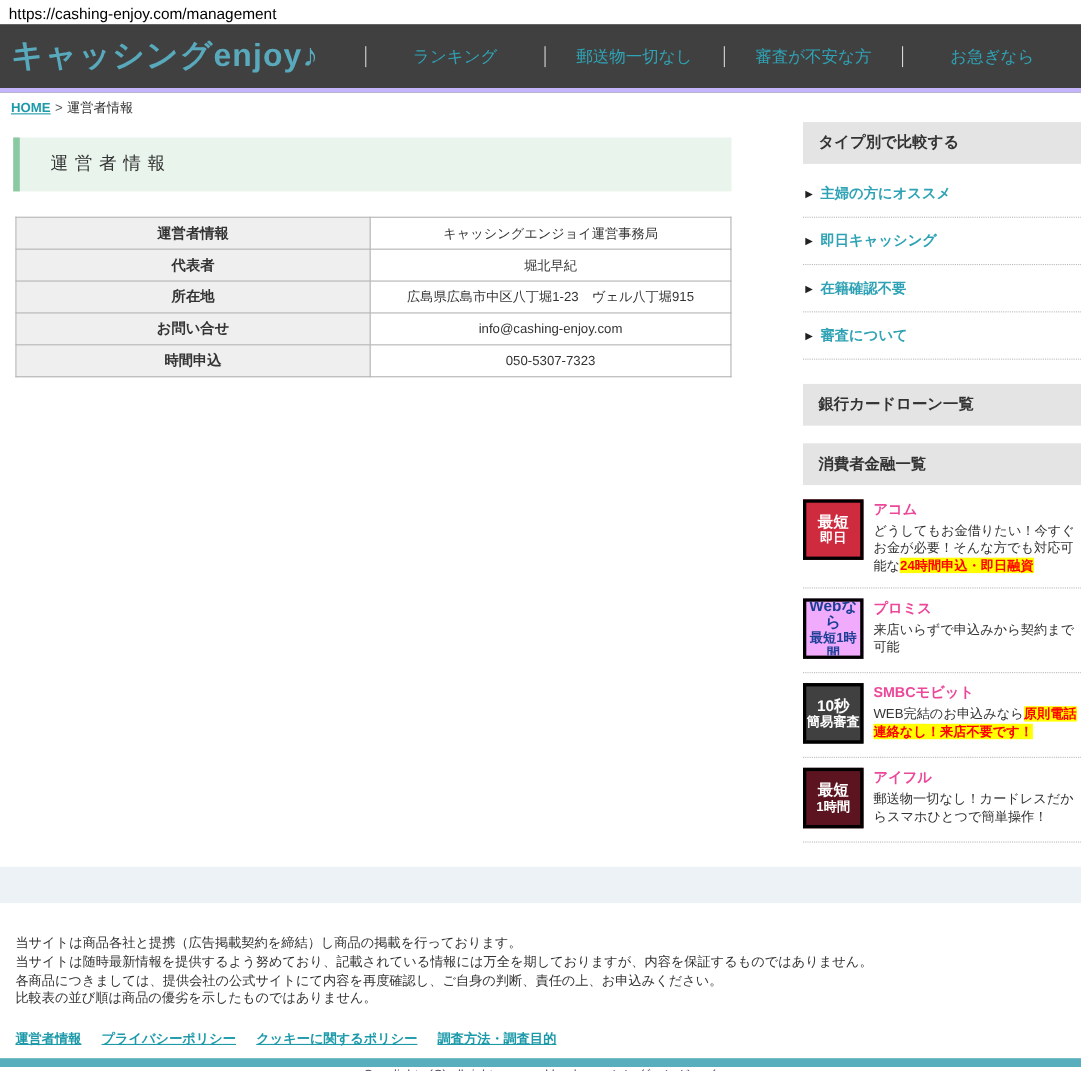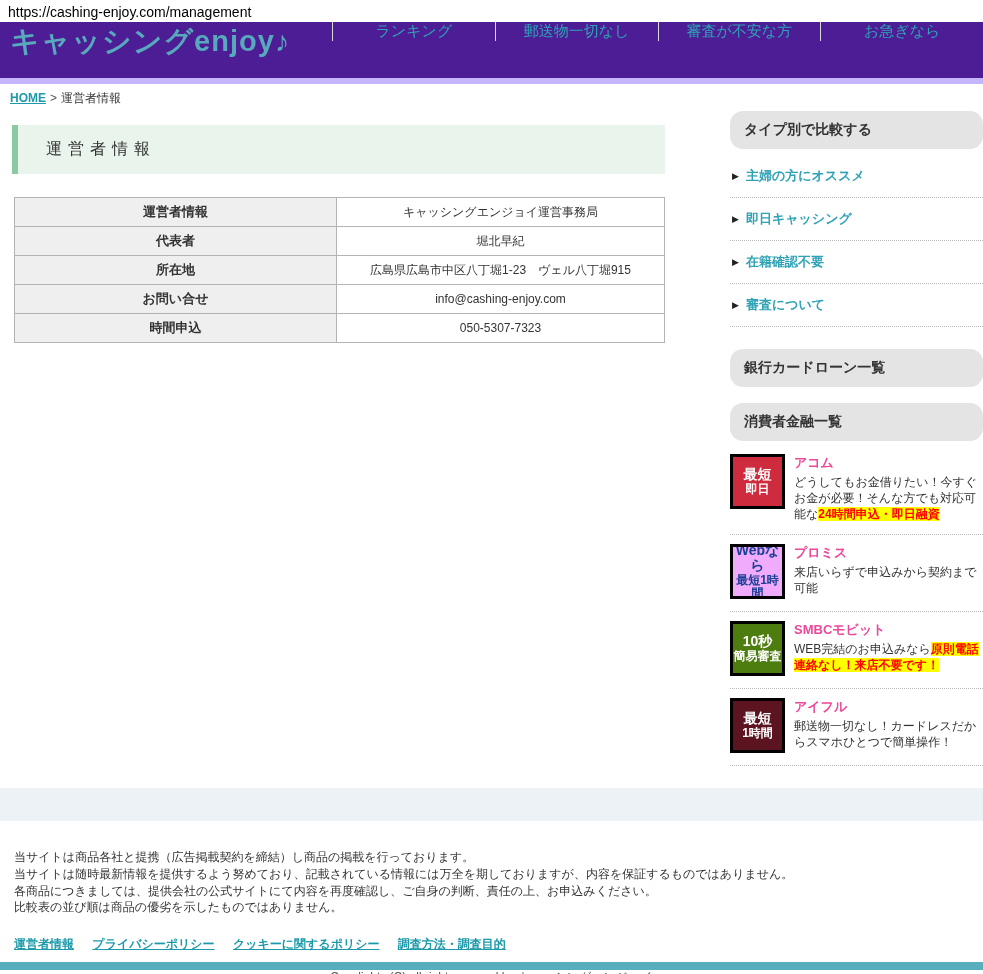--- a/index.html
+++ b/index.html
@@ -4,21 +4,21 @@
 <style>
   * { margin:0; padding:0; box-sizing:border-box; }
   html,body { width:983px; height:974px; background:#fff; overflow:hidden; }
   body { font-family:"Liberation Sans","DejaVu Sans",sans-serif; color:#333; position:relative; }
   a { cursor:pointer; }
 
   
   .url-line { font-size:14px; color:#000; padding:4px 6px 2px 8px; height:22px; }
 
   
-  .site-header { display:flex; align-items:flex-start; height:62px; border-bottom:6px solid #c4b5fd; background:#4c1d95; }
+  .site-header { display:flex; align-items:center; height:62px; border-bottom:4px solid #c4b5fd; background:#404040; }
   .logo { width:332px; display:flex; align-items:center; padding-left:10px; font-size:29px; font-weight:bold; color:#58a9bc; letter-spacing:1px; text-decoration:none; }
   .main-nav { flex:1; display:flex; }
   .nav-item { flex:1; display:flex; align-items:center; justify-content:center; border-left:1px solid #d8d8d8; font-size:15px; color:#2fa3b5; text-decoration:none; }
 
   
   .breadcrumb { font-size:12px; padding:6px 10px 4px; color:#333; }
   .breadcrumb a { color:#1d9aaa; font-weight:bold; text-decoration:underline; }
   .breadcrumb .sep { margin:0 4px; color:#555; }
 
   
@@ -27,21 +27,21 @@
   .side-col { width:253px; margin-left:auto; flex:none; }
 
   
   .page-title { margin-top:14px; background:#e8f4ec; border-left:6px solid #8bc9a2; padding:14px 0 14px 28px; font-size:16px; font-weight:normal; letter-spacing:6px; color:#333; }
   table.info { border-collapse:collapse; margin:23px 0 0 2px; width:651px; }
   table.info th, table.info td { border:1px solid #b3b3b3; height:29px; text-align:center; vertical-align:middle; }
   table.info th { background:#efefef; width:322px; font-size:13px; font-weight:bold; color:#333; }
   table.info td { font-size:12px; color:#333; }
 
   
-  .side-header { background:#e4e4e4; padding:10px 0 10px 14px; font-size:14px; font-weight:bold; color:#333;border-radius:13px; }
+  .side-header { background:#e4e4e4; padding:10px 0 10px 14px; font-size:14px; font-weight:bold; color:#333; }
   .side-header.bank { margin-top:22px; }
   .side-header.consumer { margin-top:16px; margin-bottom:4px; }
   .type-links { margin-top:6px; }
   .type-link-row { padding:12px 0 12px 2px; border-bottom:1px dotted #b9b9b9; font-size:13px; }
   .tri { font-size:9px; color:#222; margin-right:7px; vertical-align:1px; }
   .type-link-row a { color:#2fa3b5; font-weight:bold; text-decoration:none;text-align:center; }
 
   .sidebar-ad { display:flex; padding:9px 0 12px; border-bottom:1px dotted #b9b9b9; }
   .ad-thumb { width:55px; height:55px; flex:none; margin-right:9px; border:3px solid #000000; display:flex; flex-direction:column; align-items:center; justify-content:center; font-weight:bold; text-align:center; line-height:1.1; overflow:hidden; }
   .ad-thumb .l1 { font-size:14px; }
@@ -145,21 +145,21 @@
         <span class="l1" style="color: rgb(27, 63, 150);">Webなら</span>
         <span class="l2" style="color: rgb(27, 63, 150);">最短1時間</span>
       </div>
       <div class="ad-body">
         <a class="ad-title">プロミス</a>
         <div class="ad-desc"><span>来店いらずで申込みから契約まで可能</span><span class="hl"></span></div>
       </div>
     </div>
 
     <div class="sidebar-ad">
-      <div class="ad-thumb" style="background-color: #4d7c0f;">
+      <div class="ad-thumb" style="background-color: #404040;">
         <span class="l1" style="color: rgb(255, 255, 255);">10秒</span>
         <span class="l2" style="color: rgb(255, 255, 255);">簡易審査</span>
       </div>
       <div class="ad-body">
         <a class="ad-title">SMBCモビット</a>
         <div class="ad-desc"><span>WEB完結のお申込みなら</span><span class="hl">原則電話連絡なし！来店不要です！</span></div>
       </div>
     </div>
 
     <div class="sidebar-ad">

